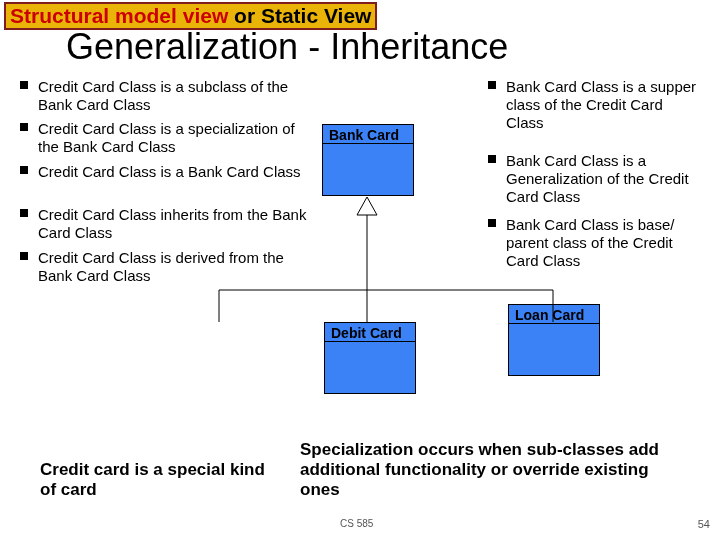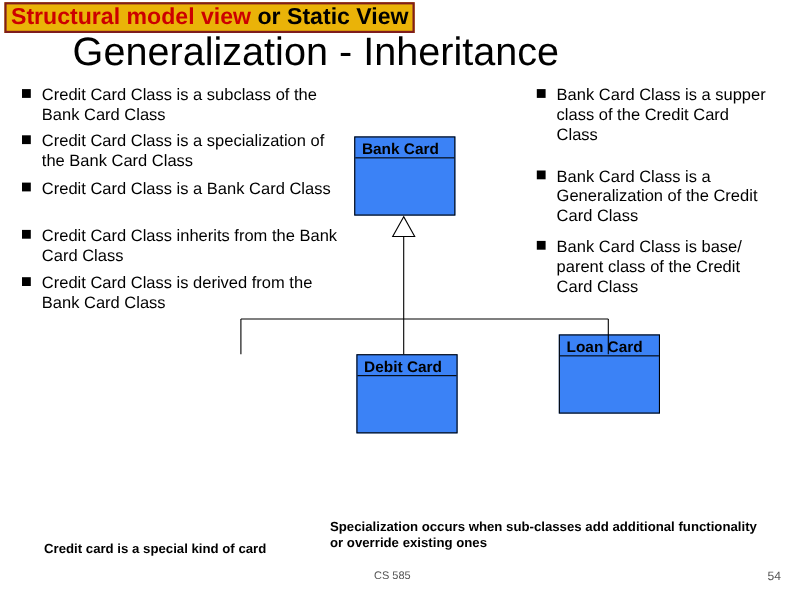--- a/index.html
+++ b/index.html
@@ -5,21 +5,21 @@
   html,body{margin:0;padding:0;width:720px;height:540px;font-family:Arial,Helvetica,sans-serif;background:#fff;color:#000;}
   .slide{position:relative;width:720px;height:540px;}
   .topbar{position:absolute;left:4px;top:2px;border:2px solid #7f1d1d;background:#eab308;padding:0 4px;font-size:21px;font-weight:bold;}
   .topbar span.red{color:#c00;}
   .title{position:absolute;left:66px;top:26px;font-size:36px;color:#000;}
   .bul{position:absolute;font-size:15px;line-height:1.2;}
   .bul .sq{position:absolute;left:0;top:3px;width:8px;height:8px;background:#000;}
   .bul .txt{display:block;margin-left:18px;}
   .box{position:absolute;border:1px solid #000;background:#3b82f6;font-size:14px;font-weight:bold;}
   .box .lbl{display:block;padding:2px 6px 0 6px;border-bottom:1px solid #000;text-align:left;}
-  .foot{position:absolute;font-size:12px;margin-top:32px;}
+  .foot{position:absolute;font-size:17px;}
   .small{font-size:10px;color:#555;}
   .pg{font-size:11px;color:#555;}
   svg{position:absolute;left:0;top:0;pointer-events:none;}
 </style>
 </head>
 <body>
 
 <div class="slide">
 
   <div class="topbar">

